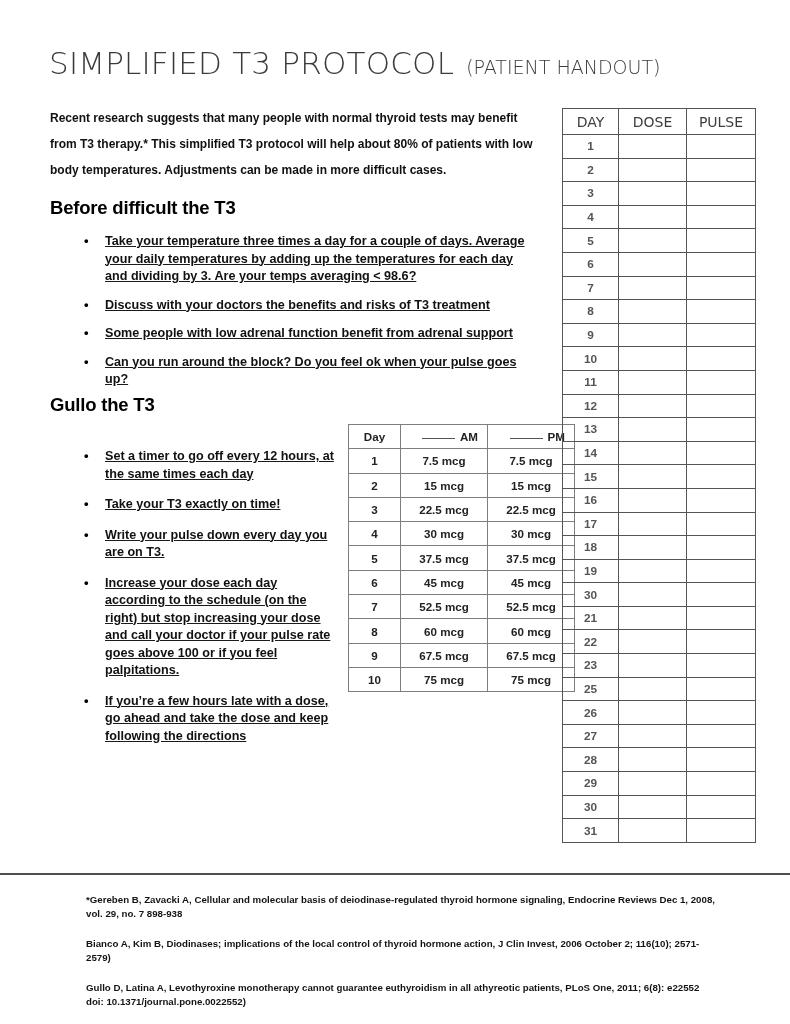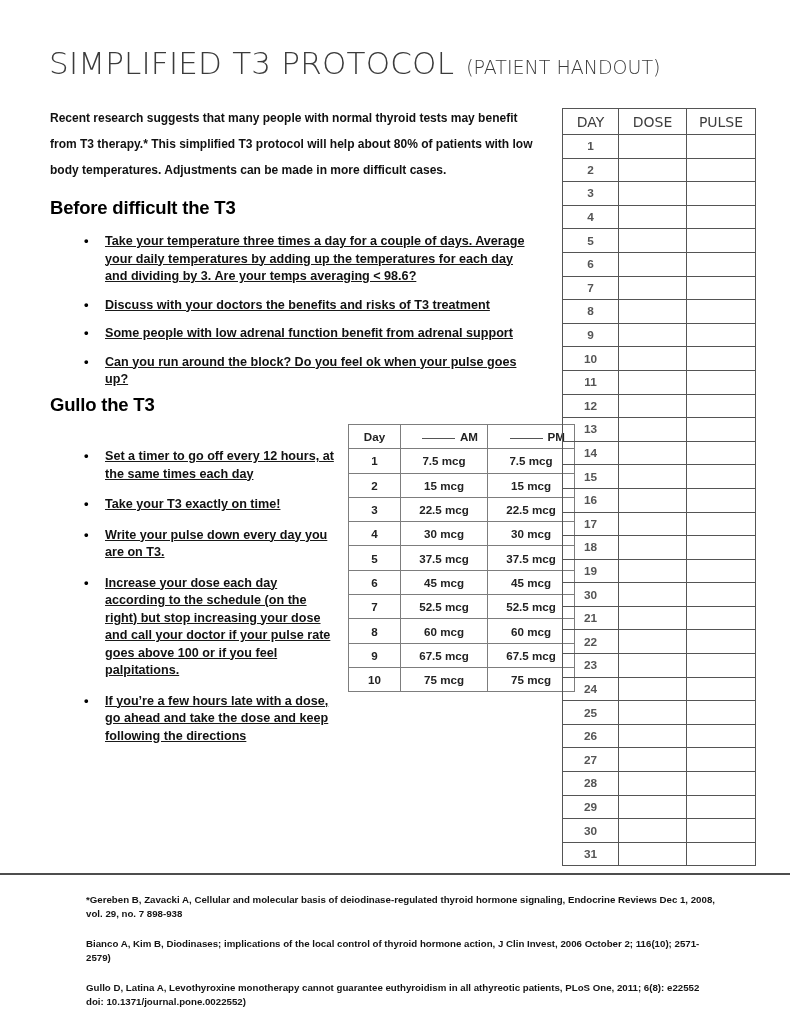--- a/index.html
+++ b/index.html
@@ -399,25 +399,20 @@
           <td class="tc-day">22</td>
           <td class="tc-dose"></td>
           <td class="tc-pulse"></td>
         </tr>
         <tr>
           <td class="tc-day">23</td>
           <td class="tc-dose"></td>
           <td class="tc-pulse"></td>
         </tr>
         <tr>
-          <td class="tc-day">24</td>
-          <td class="tc-dose"></td>
-          <td class="tc-pulse"></td>
-        </tr>
-        <tr>
           <td class="tc-day">25</td>
           <td class="tc-dose"></td>
           <td class="tc-pulse"></td>
         </tr>
         <tr>
           <td class="tc-day">26</td>
           <td class="tc-dose"></td>
           <td class="tc-pulse"></td>
         </tr>
         <tr>

